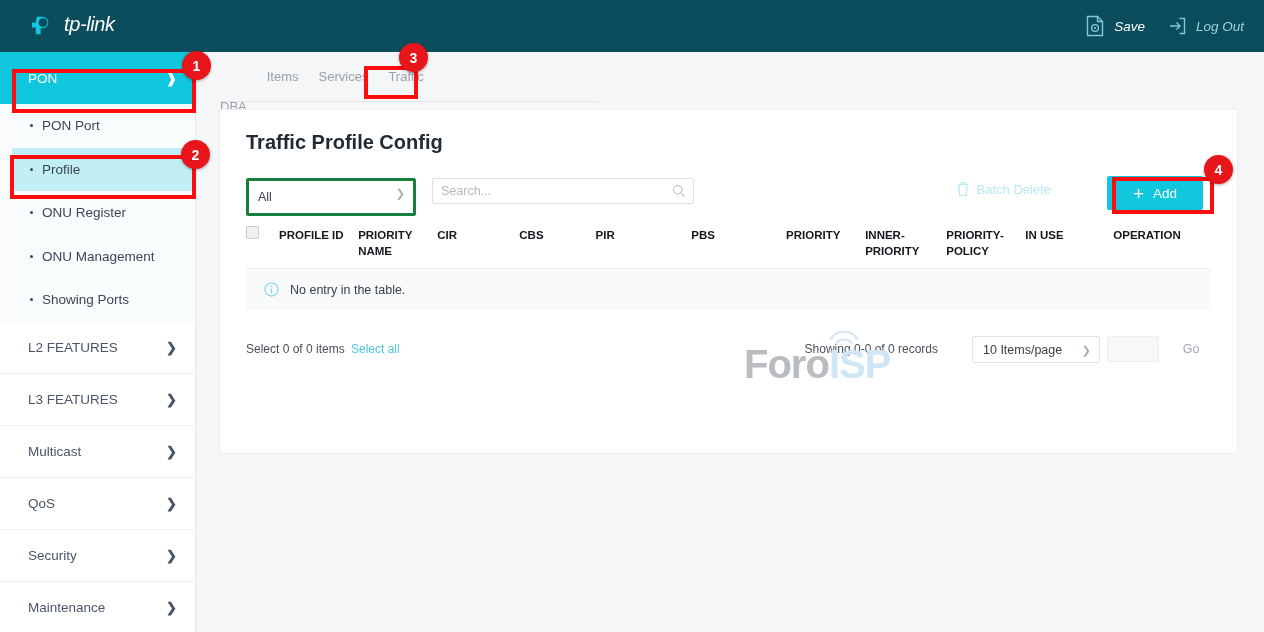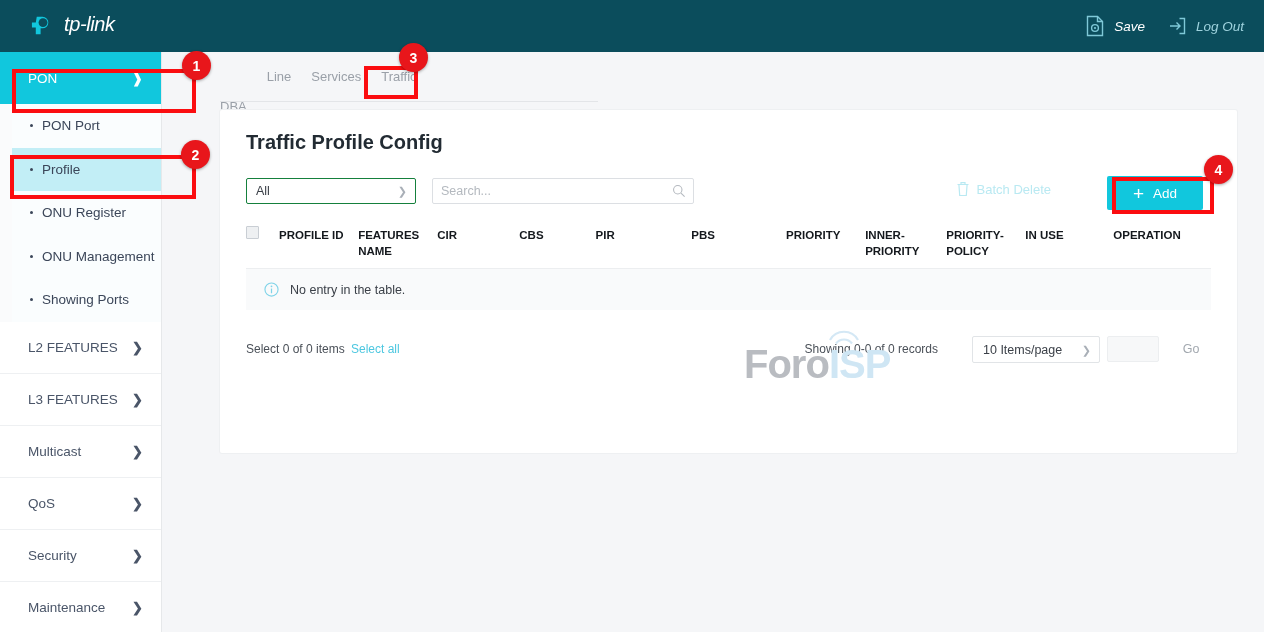--- a/index.html
+++ b/index.html
@@ -22,21 +22,21 @@
   .logo-text { font-size: 20px; color: #ffffff; letter-spacing: -0.4px; font-weight: 400; }
 
   .topbar-actions { position: absolute; right: 20px; top: 0; height: 52px; display: flex; align-items: center; gap: 22px; }
   .tb-item { display: flex; align-items: center; gap: 9px; cursor: pointer; }
   .tb-item .ic { width: 20px; height: 22px; display:block; }
   .tb-save-label { color: #ffffff; font-size: 13.5px; }
   .tb-logout-label { color: #9fd3de; font-size: 13.5px; }
 
   
   .sidebar {
-    position: absolute; left: 0; top: 52px; width: 162px; height: 580px;
+    position: absolute; left: 0; top: 52px; width: 196px; height: 580px;
     background: #7dd3fc;
     border-right: 1px solid #e6e8ea;
   }
   .side-left-strip { position:absolute; left:0; top:0; width:12px; height:100%; background:#fafbfc; }
   .menu-group-header {
     position: relative;
     height: 52px; display: flex; align-items: center;
     padding: 0 18px 0 28px;
     font-size: 13.5px; color: #4a5568;
     border-bottom: 1px solid #eef0f2;
@@ -71,22 +71,22 @@
   .card {
     position: absolute; left: 24px; top: 58px; width: 1017px; height: 343px;
     background: #ffffff; border-radius: 2px;
     box-shadow: 0 0 0 1px #eef0f2;
   }
   .card-title { position: absolute; left: 26px; top: 21px; font-size: 20px; font-weight: bold; color: #222b33; }
 
   
   .toolbar { position: absolute; left: 26px; top: 68px; right: 26px; height: 28px; }
   .filter-select {
-    position: absolute; left: 0; top: 0; width: 170px; height: 26px;
-    border: 1px solid #15803d; border-radius: 2px; background: #ffffff;
+    position: absolute; left: 0; top: 0; width: 170px; height: 38px;
+    border: 3px solid #15803d; border-radius: 2px; background: #ffffff;
     font-size: 12.5px; color: #3b4048; padding: 0 22px 0 9px;
     display: flex; align-items: center; cursor: pointer; text-align: center;
   }
   .filter-select .car { position: absolute; right: 8px; top: 6px; color: #a9afb7; font-size: 11px; }
   .search-box {
     position: absolute; left: 186px; top: 0; width: 262px; height: 26px;
     border: 1px solid #dcdfe3; border-radius: 2px; background: #ffffff;
   }
   .search-box input {
     position: absolute; left: 8px; top: 0; width: 218px; height: 24px;
@@ -253,21 +253,21 @@
       <span>Maintenance</span>
       <span class="chev">❯</span>
     </div>
 
   </div>
 
   <div class="main">
 
     <div class="tabbar">
       <div class="tab">DBA</div>
-      <div class="tab">Line</div>
+      <div class="tab">Items</div>
       <div class="tab">Services</div>
       <div class="tab">Traffic</div>
     </div>
 
     <div class="card">
       <div class="card-title">Traffic Profile Config</div>
 
       <div class="toolbar">
         <div class="filter-select">
           <span>All</span>
@@ -294,21 +294,21 @@
           <span>Add</span>
         </button>
       </div>
 
       <div class="table">
         <div class="thead">
           <div class="th th-check">
             <span class="chk"></span>
           </div>
           <div class="th" style="width:81px">PROFILE ID</div>
-          <div class="th" style="width:81px">FEATURES NAME</div>
+          <div class="th" style="width:81px">PRIORITY NAME</div>
           <div class="th" style="width:84px">CIR</div>
           <div class="th" style="width:78px">CBS</div>
           <div class="th" style="width:98px">PIR</div>
           <div class="th" style="width:97px">PBS</div>
           <div class="th" style="width:81px">PRIORITY</div>
           <div class="th" style="width:83px">INNER-PRIORITY</div>
           <div class="th" style="width:81px">PRIORITY-POLICY</div>
           <div class="th" style="width:90px">IN USE</div>
           <div class="th" style="width:100px">OPERATION</div>
         </div>

